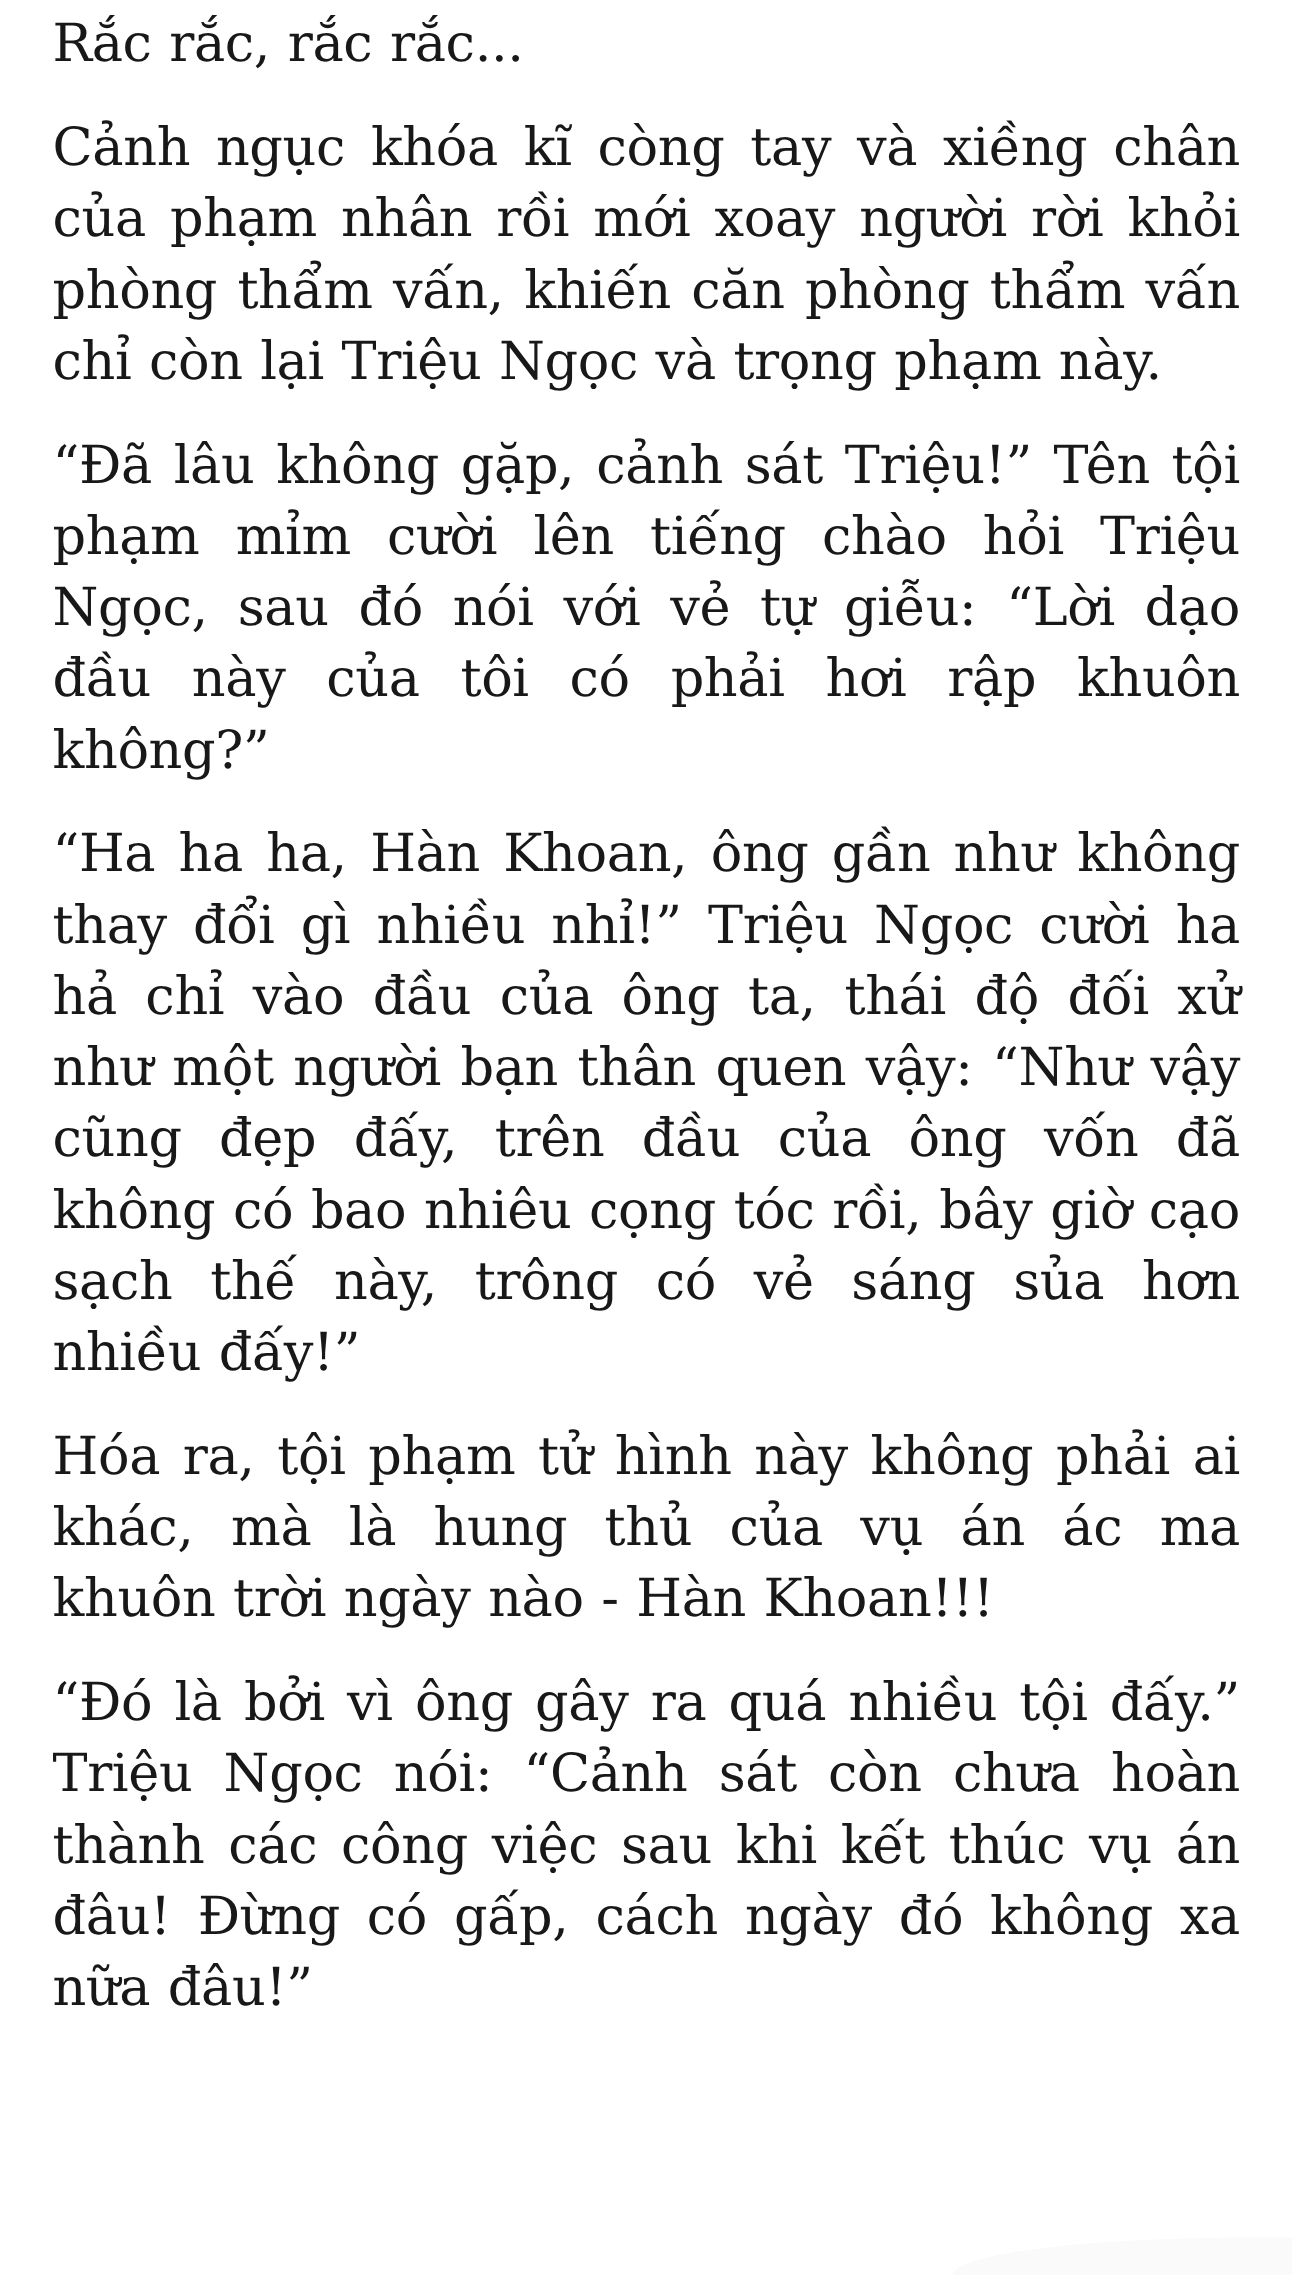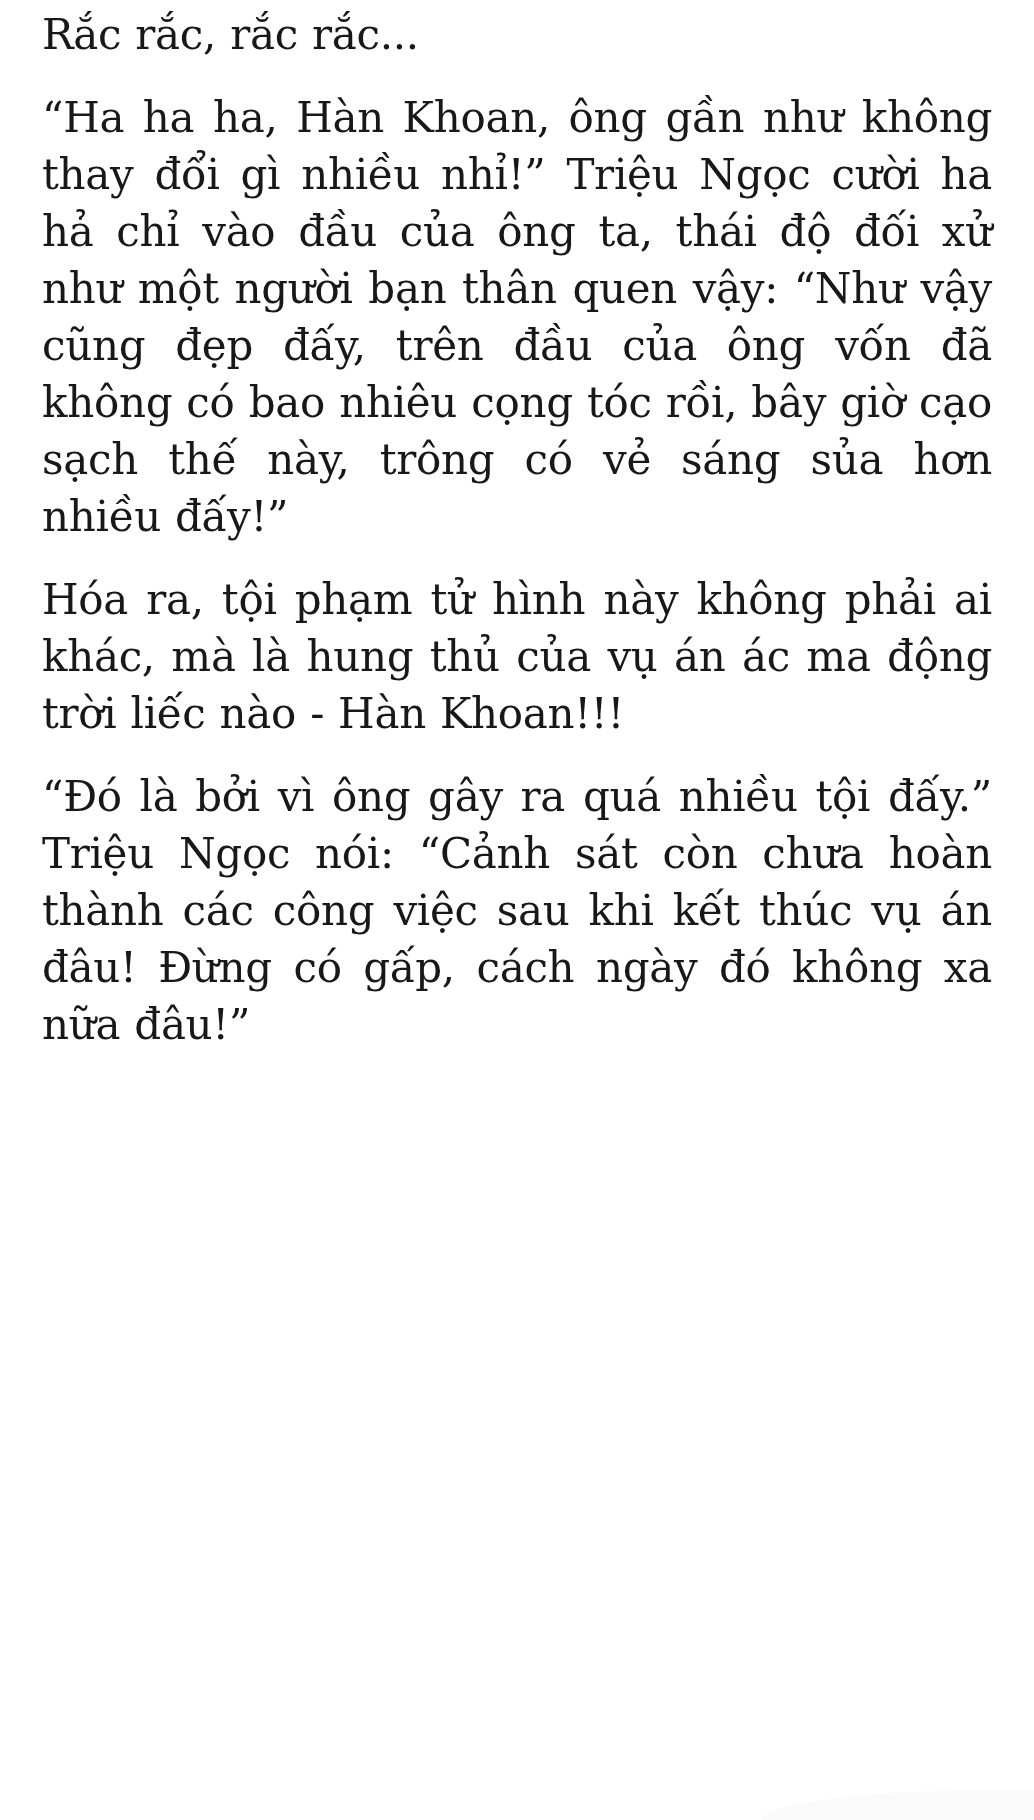--- a/index.html
+++ b/index.html
@@ -42,18 +42,20 @@
     height: 30px;
     background: #fafafa;
     border-top-left-radius: 270px 34px;
   }
 </style>
 </head>
 <body>
 
 <main class="reader-page">
   <p>Rắc rắc, rắc rắc...</p>
+  <p>Cảnh ngục khóa kĩ còng tay và xiềng chân của phạm nhân rồi mới xoay người rời khỏi phòng thẩm vấn, khiến căn phòng thẩm vấn chỉ còn lại Triệu Ngọc và trọng phạm này.</p>
+  <p>“Đã lâu không gặp, cảnh sát Triệu!” Tên tội phạm mỉm cười lên tiếng chào hỏi Triệu Ngọc, sau đó nói với vẻ tự giễu: “Lời dạo đầu này của tôi có phải hơi rập khuôn không?”</p>
   <p>“Ha ha ha, Hàn Khoan, ông gần như không thay đổi gì nhiều nhỉ!” Triệu Ngọc cười ha hả chỉ vào đầu của ông ta, thái độ đối xử như một người bạn thân quen vậy: “Như vậy cũng đẹp đấy, trên đầu của ông vốn đã không có bao nhiêu cọng tóc rồi, bây giờ cạo sạch thế này, trông có vẻ sáng sủa hơn nhiều đấy!”</p>
-  <p>Hóa ra, tội phạm tử hình này không phải ai khác, mà là hung thủ của vụ án ác ma động trời liếc nào - Hàn Khoan!!!</p>
+  <p>Hóa ra, tội phạm tử hình này không phải ai khác, mà là hung thủ của vụ án ác ma khuôn trời ngày nào - Hàn Khoan!!!</p>
   <p>“Đó là bởi vì ông gây ra quá nhiều tội đấy.” Triệu Ngọc nói: “Cảnh sát còn chưa hoàn thành các công việc sau khi kết thúc vụ án đâu! Đừng có gấp, cách ngày đó không xa nữa đâu!”</p>
 </main>
 
 <div class="corner-overlay"></div>
 
 </body></html>

